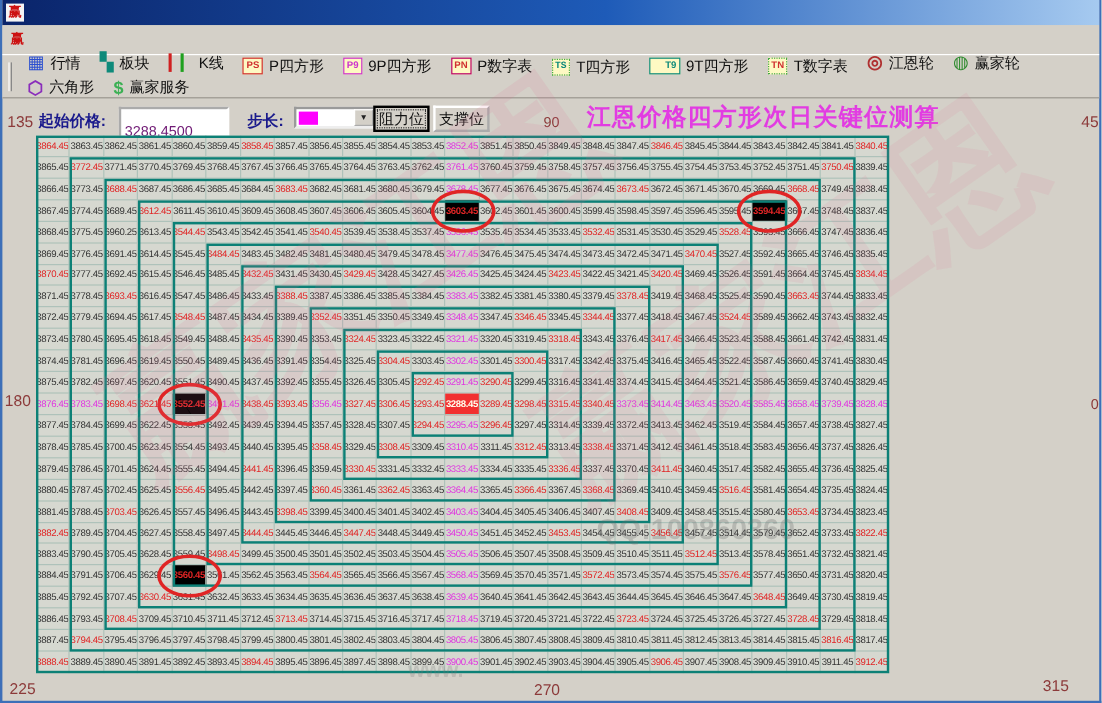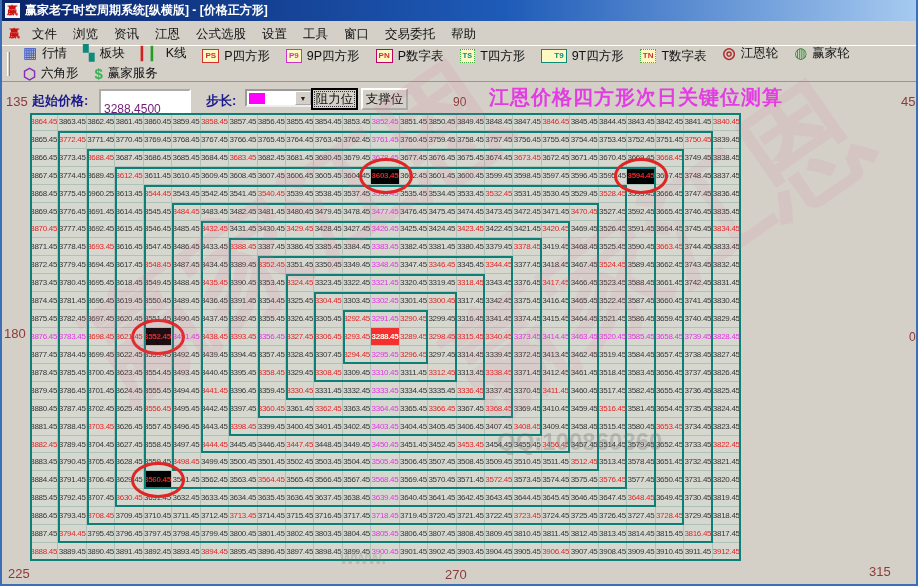--- a/index.html
+++ b/index.html
@@ -68,26 +68,24 @@
     transform:translate(-50%,-50%); pointer-events:none; }
   .wm { position:absolute; pointer-events:none; white-space:nowrap; font-weight:bold; }
 </style>
 </head>
 <body>
 
 <div class="app">
 
   <div class="titlebar">
     <span class="app-icon">赢</span>
-    <span class="wtitle">赢家老子时空周期系统[纵横版] - [价格正方形]</span>
   </div>
 
   <div class="menubar">
     <span class="app-icon">赢</span>
-    <span id="menu-items"><span class="menu-item">文件</span><span class="menu-item">浏览</span><span class="menu-item">资讯</span><span class="menu-item">江恩</span><span class="menu-item">公式选股</span><span class="menu-item">设置</span><span class="menu-item">工具</span><span class="menu-item">窗口</span><span class="menu-item">交易委托</span><span class="menu-item">帮助</span></span>
   </div>
 
   <div class="toolbar">
     <span class="grip"></span>
     <span id="toolbar-items"><span class="tool">
           <span class="ic ic-table"></span>
           <span>行情</span>
         </span><span class="tool">
           <span class="ic ic-blocks"></span>
           <span>板块</span>

